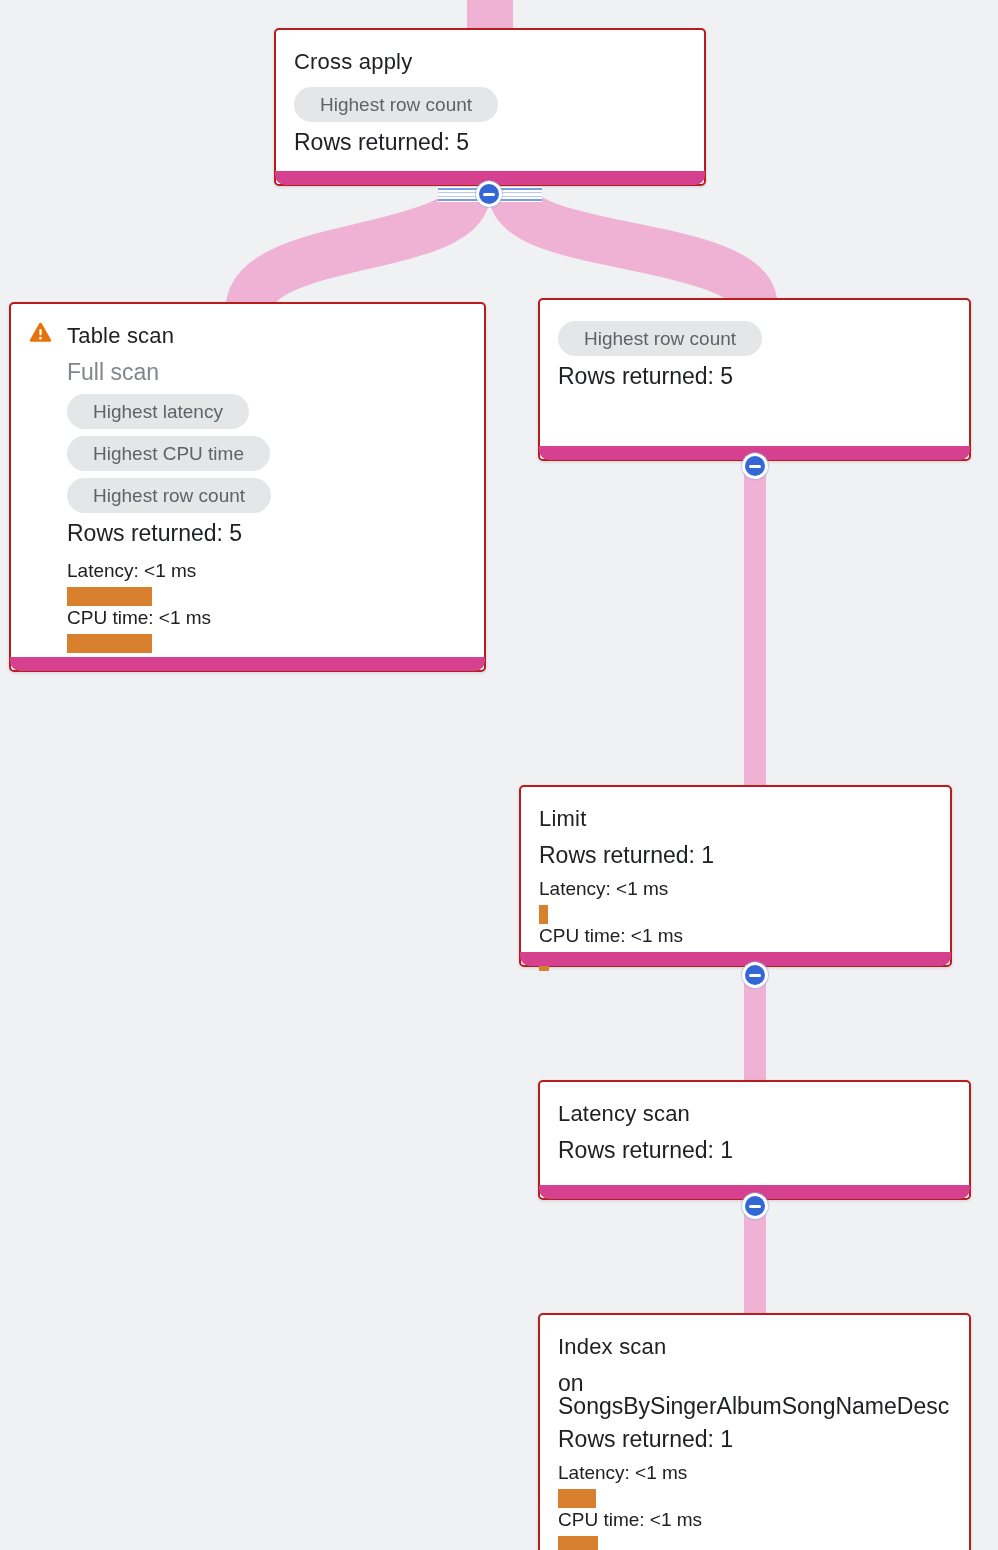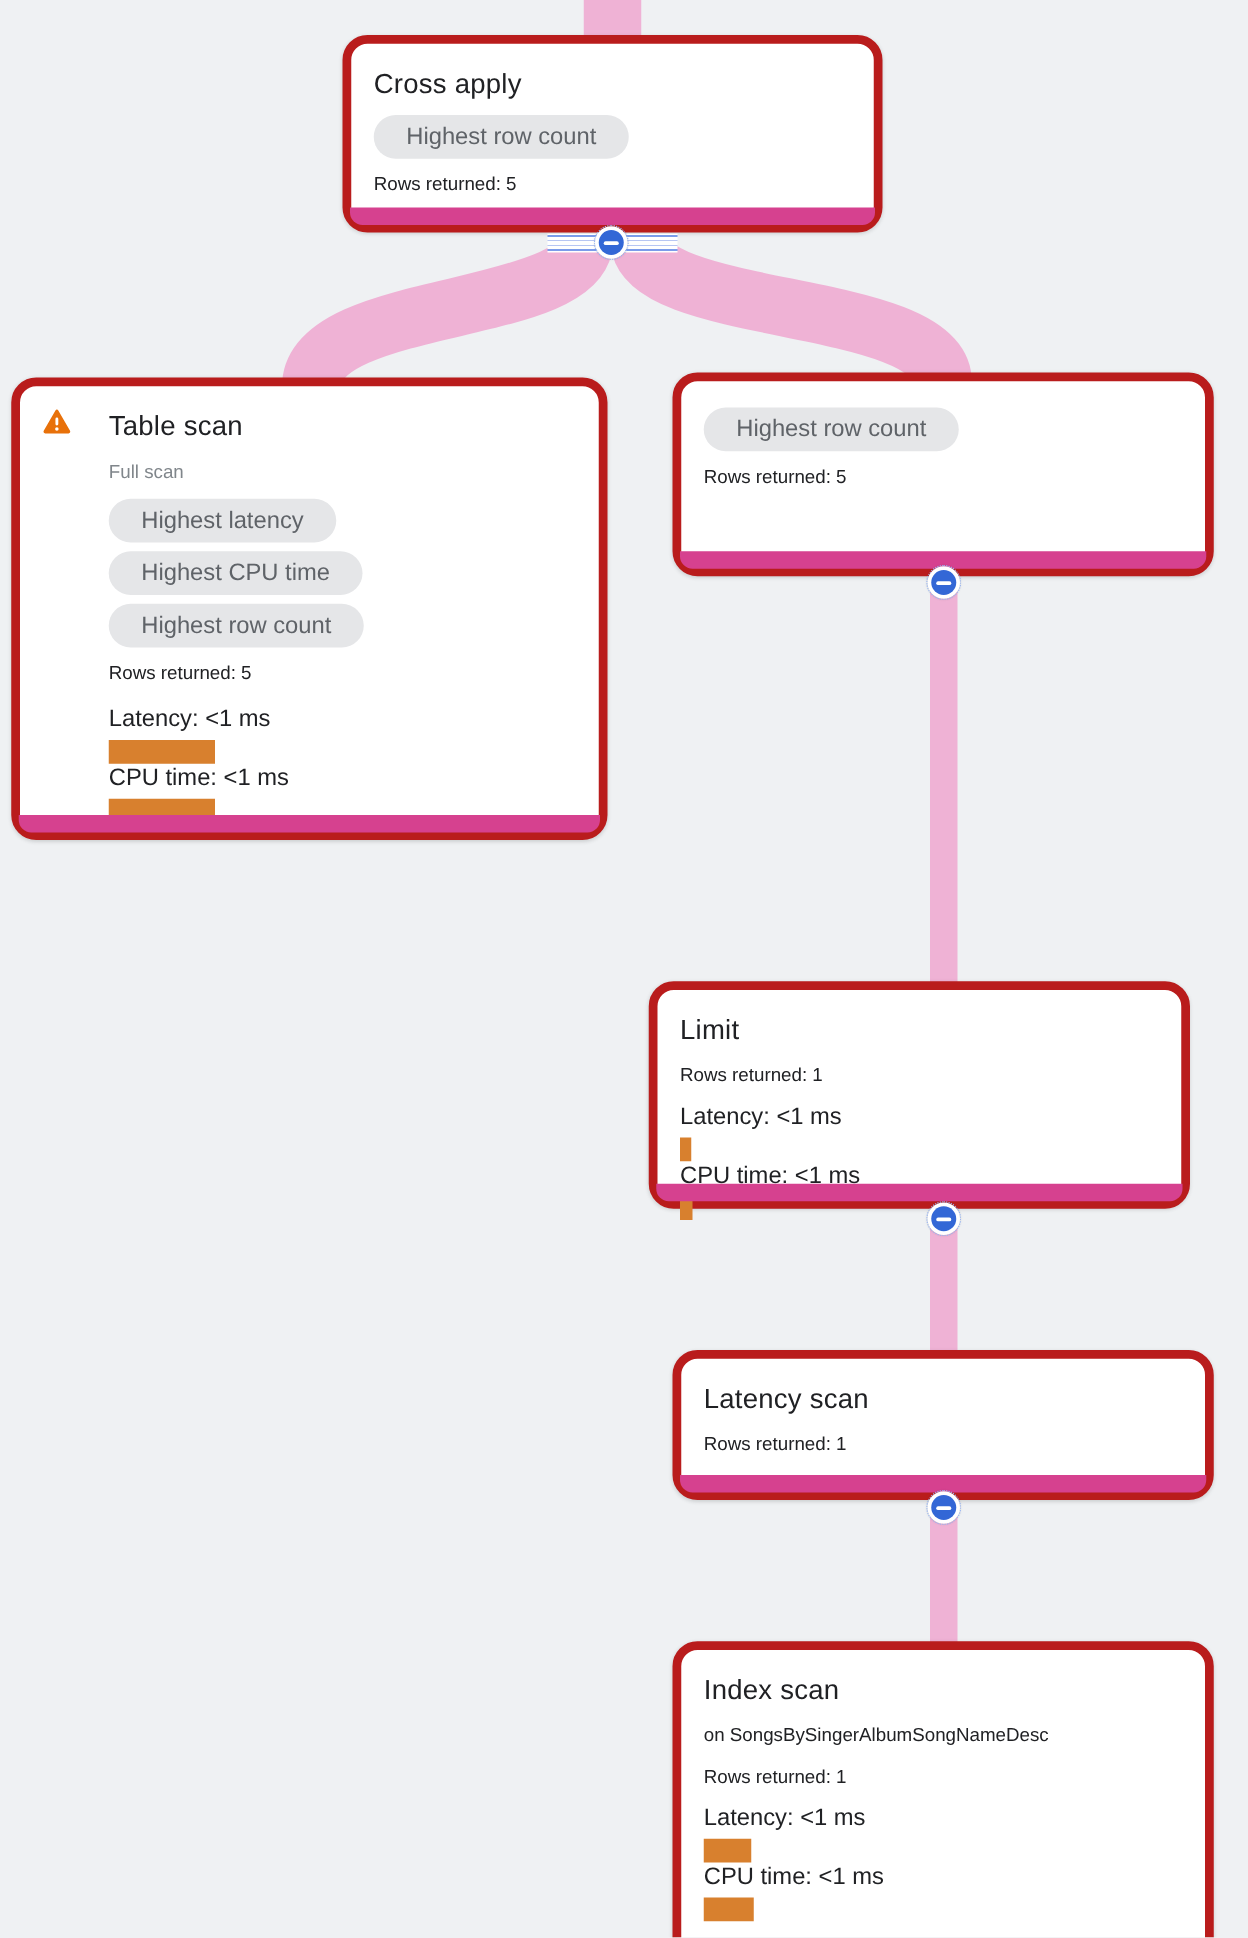--- a/index.html
+++ b/index.html
@@ -3,29 +3,29 @@
 <meta charset="utf-8">
 <style>
   html,body{margin:0;padding:0;}
   body{font-family:"Liberation Sans", sans-serif; background:#eff1f3;}
   .canvas{position:relative; width:998px; height:1550px; background:#eff1f3; overflow:hidden;}
 
   
   .edges{position:absolute; left:0; top:0; z-index:0;}
 
   
-  .node{position:absolute; background:#ffffff; border:7px solid #b91c1c; border-radius:20px;
+  .node{position:absolute; background:#ffffff; border:2px solid #b91c1c; border-radius:5px;
         box-shadow:0 1px 3px rgba(60,64,67,.18); z-index:2; box-sizing:border-box;}
   .accent{position:absolute; left:-1px; right:-1px; bottom:-1px; height:14px; background:#d6418f;
           border-radius:0 0 10px 10px;}
   .node-body{padding:19px 18px 0; position:relative;}
-  .node-body.with-icon{padding-left:71px;}
+  .node-body.with-icon{padding-left:56px;}
   .warn{position:absolute; left:17px; top:16px; width:25px; height:25px;}
   .title{font-size:22px; font-weight:500; color:#202124; letter-spacing:.2px; margin:0 0 12px; line-height:26px;}
-  .line{font-size:15px; color:#202124; margin:0 0 10px; line-height:23px;}
+  .line{font-size:23px; color:#202124; margin:0 0 10px; line-height:23px;}
   .muted{color:#80868b;}
   .pills{display:flex; flex-direction:column; align-items:flex-start; gap:7px; margin:2px 0 9px;text-align:center;}
   .pill{display:inline-block; background:#e5e6e8; color:#5f6368; font-size:19px; line-height:23px;
         padding:6px 26px; border-radius:20px;}
   .metrics{display:flex; margin-top:14px;flex-direction:column;}
   .metric{width:193px;}
   .metric-label{font-size:19px; color:#202124; line-height:23px;}
   .mbar{height:19px; background:#d8802e; margin-top:5px;}
 
   

